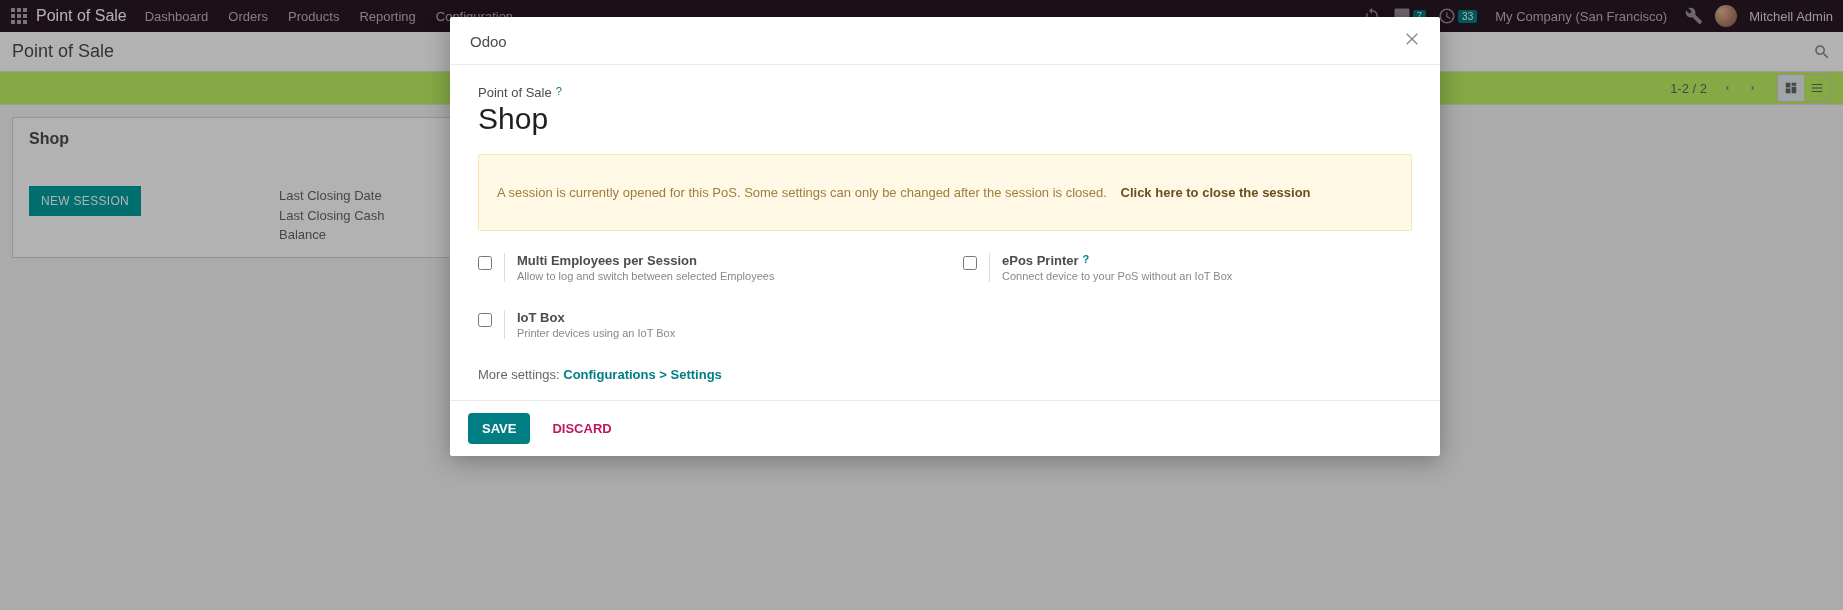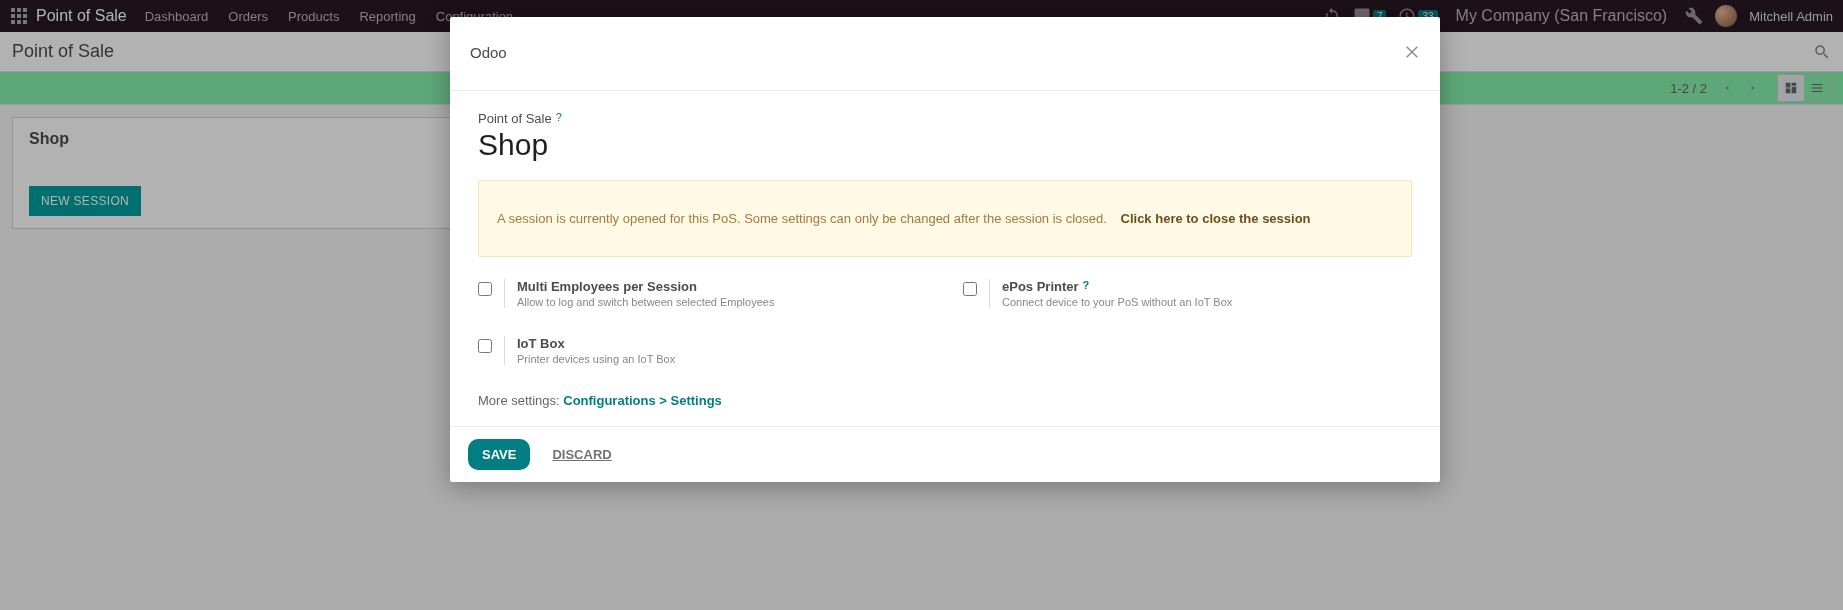--- a/index.html
+++ b/index.html
@@ -8,31 +8,31 @@
 
 .topnav { height: 32px; background: #291824; display: flex; align-items: center; padding: 0 10px; color: #c0b5bd; font-size: 13px; }
 .apps-icon { width: 18px; height: 18px; display: flex; flex-wrap: wrap; margin-right: 8px; cursor: pointer; }
 .apps-icon span { width: 4px; height: 4px; background: #aaa; margin: 1px; }
 .app-title { color: #fff; font-size: 16px; font-weight: 500; margin-right: 18px; }
 .nav-item { color: #c0b5bd; margin-right: 20px; cursor: pointer; }
 .nav-right { margin-left: auto; display: flex; align-items: center; gap: 12px; }
 .badge-wrap { position: relative; display: flex; align-items: center; }
 .badge { background: #017e84; color: #fff; font-size: 10px; padding: 1px 4px; border-radius: 2px; margin-left: 2px; }
 .tray-icon { width: 18px; height: 18px; fill: #9c939a; cursor: pointer; }
-.company-name { color: #c0b5bd; font-size: 16px; margin: 0 6px; }
+.company-name { color: #c0b5bd; font-size: 13px; margin: 0 6px; }
 .avatar { width: 22px; height: 22px; border-radius: 50%; background: radial-gradient(circle at 30% 30%, #e8b896, #875a44); }
 .user-name { color: #ddd; font-size: 13px; }
 
 
 .breadcrumb-bar { height: 40px; background: #fff; border-bottom: 1px solid #e0e0e0; display: flex; align-items: center; padding: 0 12px; }
 .breadcrumb-title { font-size: 18px; color: #4c4c4c; flex: 1; }
 .search-icon { width: 18px; height: 18px; fill: #888; cursor: pointer; }
 
 
-.control-bar { height: 33px; background: #86efac; border-bottom: 1px solid #e0e0e0; display: flex; align-items: center; justify-content: flex-end; padding: 0 12px; gap: 6px; }
+.control-bar { height: 33px; background: #bef264; border-bottom: 1px solid #e0e0e0; display: flex; align-items: center; justify-content: flex-end; padding: 0 12px; gap: 6px; }
 .pager { color: #666; font-size: 13px; margin-right: 4px; }
 .pager-btn { width: 20px; height: 20px; display: flex; align-items: center; justify-content: center; cursor: pointer; }
 .pager-btn svg { width: 10px; height: 10px; fill: #888; }
 .view-switch { display: flex; margin-left: 8px; border: 1px solid #ccc; border-radius: 2px; overflow: hidden; }
 .view-btn { width: 26px; height: 26px; display: flex; align-items: center; justify-content: center; cursor: pointer; }
 .view-btn.active { background: #e9ecef; }
 .view-btn svg { width: 14px; height: 14px; fill: #666; }
 
 
 .kanban-area { padding: 12px; }
@@ -42,21 +42,21 @@
 .card-left { flex: 0 0 250px; }
 .new-session-btn { background: #00A09D; color: #fff; border: none; padding: 8px 12px; font-size: 12px; letter-spacing: .3px; cursor: pointer; }
 .card-right { flex: 1; }
 .card-right div { font-size: 13px; color: #666; line-height: 1.5; }
 
 
 .overlay { position: absolute; inset: 0; background: rgba(0,0,0,.3); }
 
 
 .modal { position: absolute; left: 450px; top: 17px; width: 990px; background: #fff; box-shadow: 0 5px 25px rgba(0,0,0,.3); border-radius: 2px; }
-.modal-header { display: flex; align-items: flex-start; padding: 27px 20px; border-bottom: 1px solid #e9ecef; }
+.modal-header { display: flex; align-items: flex-end; padding: 14px 20px; border-bottom: 1px solid #e9ecef; }
 .modal-title { font-size: 15px; font-weight: 500; color: #4c4c4c; flex: 1; }
 .close-btn { cursor: pointer; }
 .close-btn svg { width: 16px; height: 16px; stroke: #888; stroke-width: 2; fill: none; }
 
 .modal-body { padding: 20px 28px 10px; }
 .bc-line { display: flex; align-items: center; gap: 4px; margin-bottom: 2px; }
 .bc-line .lbl { color: #4c4c4c; font-size: 13px; }
 .help-badge { font-size: 11px; color: #017e84; cursor: pointer; position: relative; top: -2px; }
 .record-title { font-size: 30px; font-weight: 400; color: #1f1f1f; margin-bottom: 18px; }
 
@@ -69,22 +69,22 @@
 .setting input[type=checkbox] { width: 14px; height: 14px; margin-top: 3px; border: 1px solid #bbb; cursor: pointer; }
 .setting .divider { width: 1px; background: #dcdcdc; }
 .setting-body { flex: 1; }
 .setting-title { font-weight: 600; color: #4c4c4c; font-size: 13px; display: flex; align-items: center; gap: 4px; }
 .setting-desc { color: #888; font-size: 11px; margin-top: 2px; }
 
 .more-line { font-size: 13px; color: #666; margin-top: 4px; margin-bottom: 8px; }
 .more-line a { color: #017e84; font-weight: 600; text-decoration: none; cursor: pointer; }
 
 .modal-footer { border-top: 1px solid #e9ecef; padding: 12px 18px; display: flex; gap: 12px; }
-.btn-primary { background: #017e84; color: #fff; border: none; padding: 8px 14px; font-size: 13px; font-weight: 600; cursor: pointer; border-radius: 10px; }
-.btn-secondary { background: transparent; color: #737373; border: none; padding: 8px 10px; font-size: 13px; font-weight: 600; cursor: pointer; text-decoration: underline; }
+.btn-primary { background: #017e84; color: #fff; border: none; padding: 8px 14px; font-size: 13px; font-weight: 600; cursor: pointer; border-radius: 4px; }
+.btn-secondary { background: transparent; color: #be185d; border: none; padding: 8px 10px; font-size: 13px; font-weight: 600; cursor: pointer; }
 </style>
 </head>
 <body>
 
 <div class="topnav">
   <div class="apps-icon">
     <span></span>
       <span></span>
       <span></span>
       <span></span>
@@ -157,20 +157,25 @@
       </div>
   </div>
 </div>
 
 <div class="kanban-area">
   <div class="kanban-card">
     <div class="card-title">Shop</div>
     <div class="card-body">
       <div class="card-left">
         <button class="new-session-btn">NEW SESSION</button>
+      </div>
+      <div class="card-right">
+        <div>Last Closing Date</div>
+        <div>Last Closing Cash</div>
+        <div>Balance</div>
       </div>
     </div>
   </div>
 </div>
 
 <div class="overlay"></div>
 <div class="modal">
   <div class="modal-header">
     <div class="modal-title">Odoo</div>
     <div class="close-btn">

